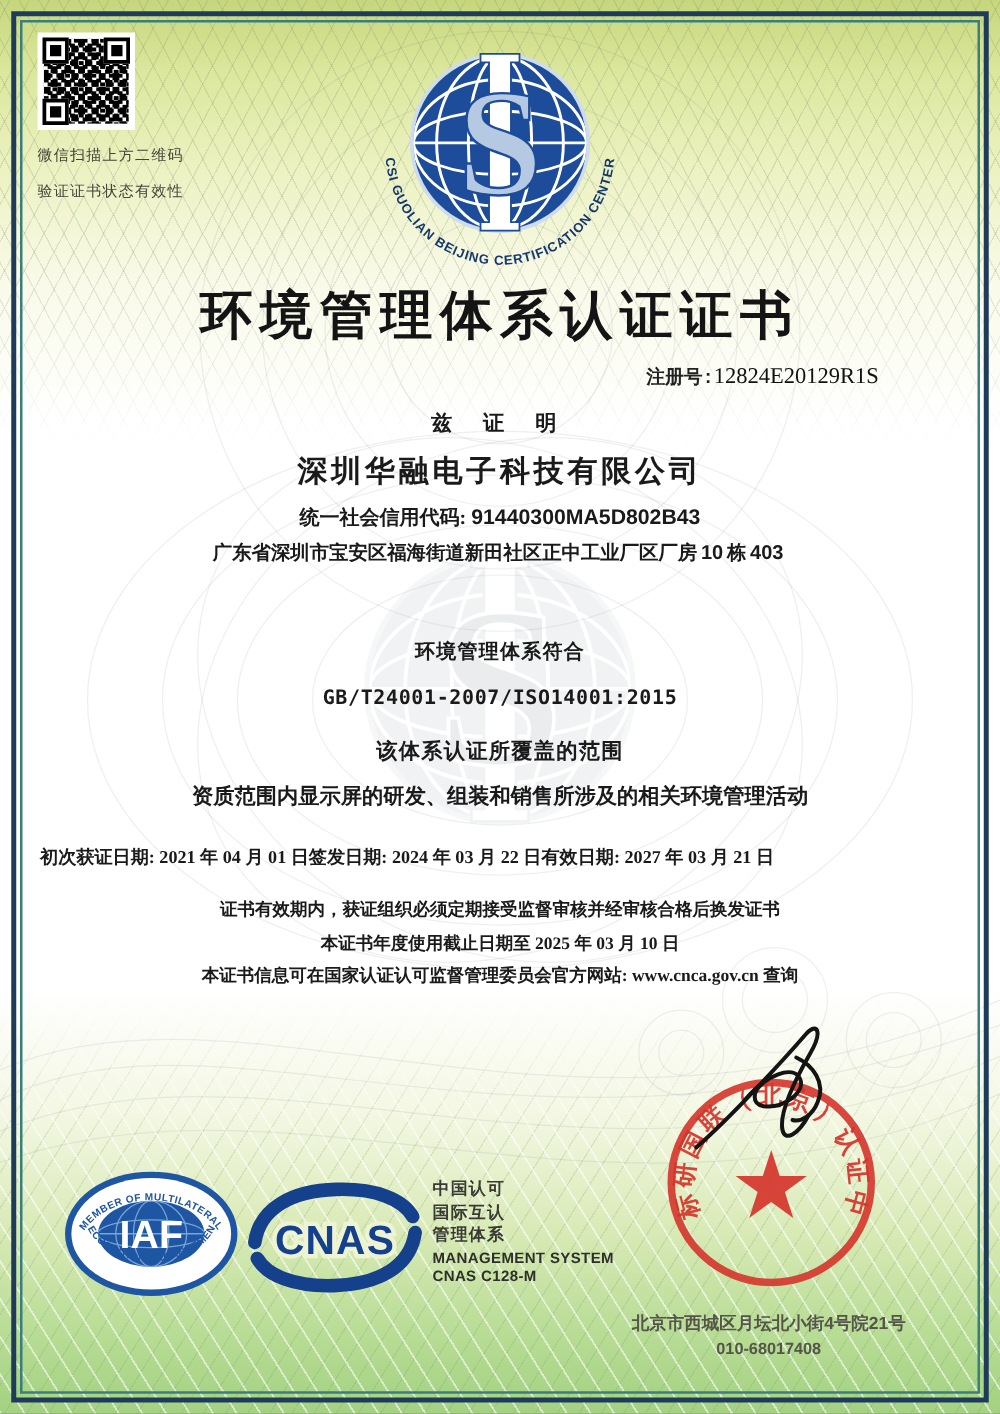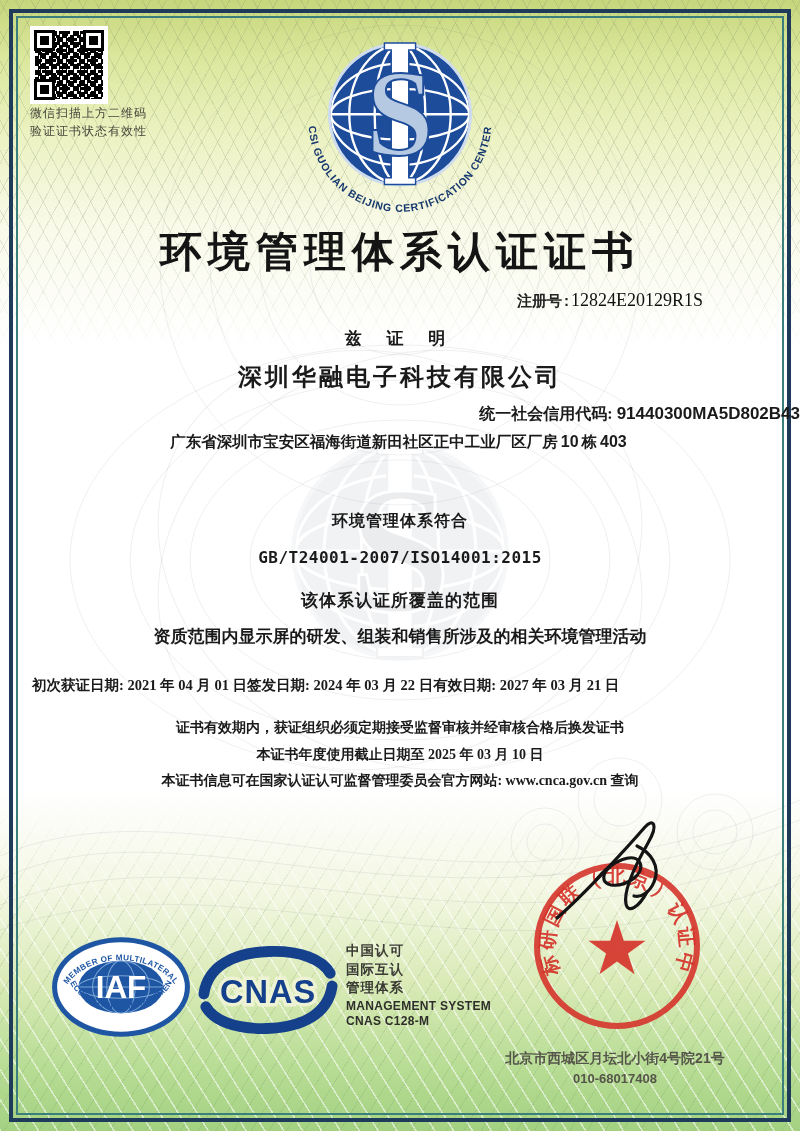--- a/index.html
+++ b/index.html
@@ -34,33 +34,33 @@
   
   .qr-block{left:30px;top:26px;width:150px;}
   .qr{width:68px;height:68px;background:
        conic-gradient(#000 25%, #fff 0 50%, #000 0 75%, #fff 0),
        conic-gradient(#000 25%, #fff 0 50%, #000 0 75%, #fff 0);
      background-size:7px 7px, 11px 11px;background-blend-mode:multiply;
      border:5px solid #fff;position:relative;}
   .finder{position:absolute;width:15px;height:15px;border:3px solid #000;background:#fff;}
   .finder::after{content:"";position:absolute;inset:3px;background:#000;}
   .f-tl{left:-1px;top:-1px;} .f-tr{right:-1px;top:-1px;} .f-bl{left:-1px;bottom:-1px;}
-  .qr-cap{font-family:"Liberation Serif",serif;font-size:12px;color:#45453a;margin-top:1px;letter-spacing:1px;}
+  .qr-cap{font-family:"Liberation Serif",serif;font-size:12px;color:#45453a;margin-top:12px;letter-spacing:1px;}
 
   .csi-logo{left:283px;top:32px;width:234px;height:186px;}
   .watermark{left:228px;top:428px;width:344px;height:272px;opacity:.20;}
 
   .title{top:224px;font-size:42px;font-weight:bold;letter-spacing:6px;color:#141414;}
   .reg-line{top:290px;left:0;width:703px;text-align:right;}
   .reg-label{font-size:15px;font-weight:bold;color:#222;font-family:Liberation Mono, monospace;}
   .reg-num{font-family:"Liberation Serif",serif;font-size:18px;color:#111;}
 
   .certify{top:327px;font-size:17px;font-weight:bold;letter-spacing:10px;}
   .company{top:361px;font-size:24px;font-weight:bold;letter-spacing:3px;}
-  .credit{top:404px;text-align:right;}
+  .credit{top:404px;}
   .credit .lab{font-family:"Liberation Serif",serif;font-size:16px;font-weight:bold;}
   .credit .val{font-size:17px;font-weight:bold;}
   .addr{top:432px;font-family:"Liberation Serif",serif;font-size:15.5px;font-weight:bold;}
   .addr .n{font-family:"Liberation Sans",sans-serif;font-size:16px;margin:0 3px;}
 
   .conform{top:511px;font-size:16px;font-weight:bold;letter-spacing:1px;}
   .standard{top:548px;font-family:"DejaVu Sans Mono",monospace;font-size:16px;font-weight:bold;letter-spacing:.5px;}
   .scope-head{top:589px;font-size:17px;font-weight:bold;letter-spacing:1px;}
   .scope{top:625px;font-size:17px;font-weight:bold;}
 

